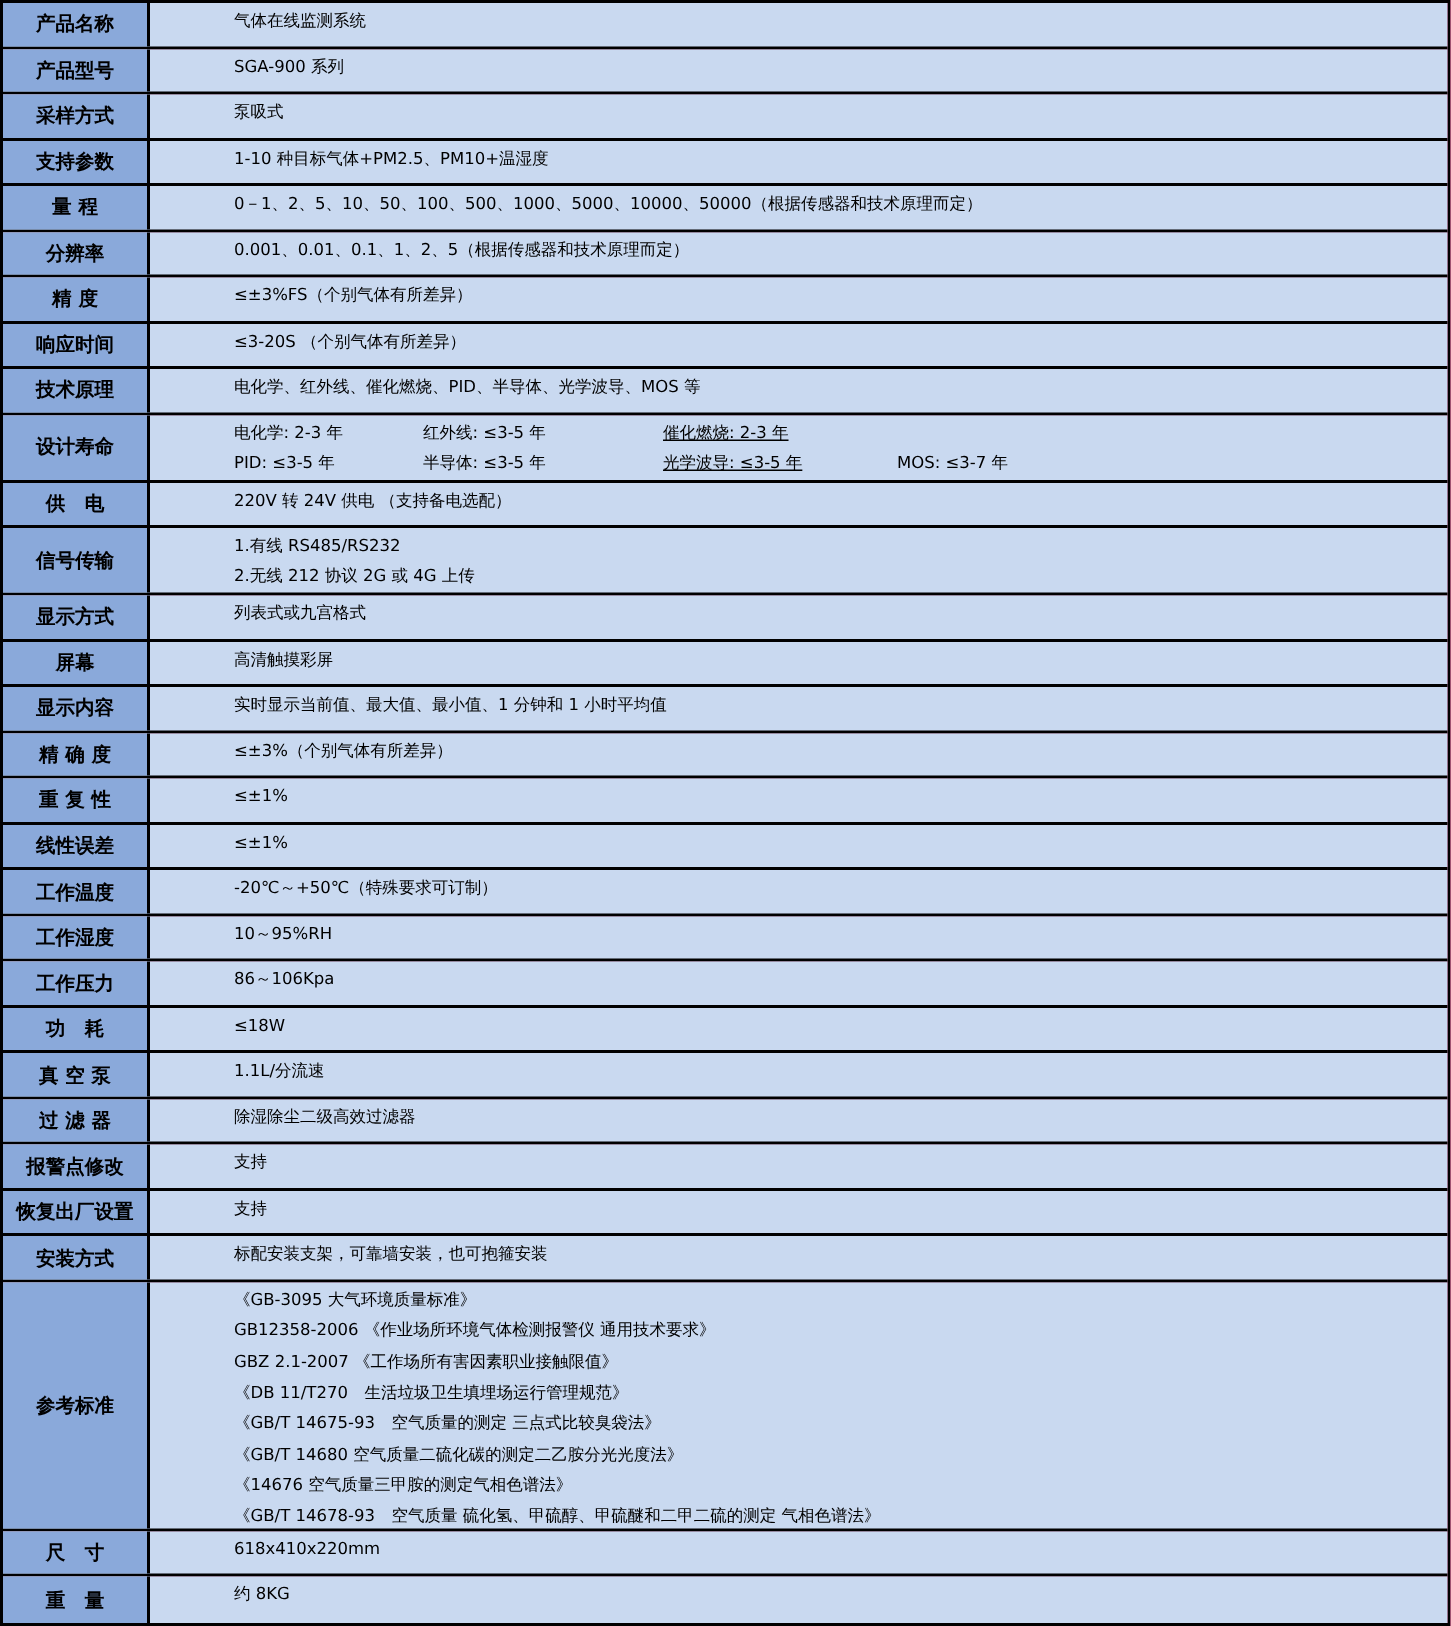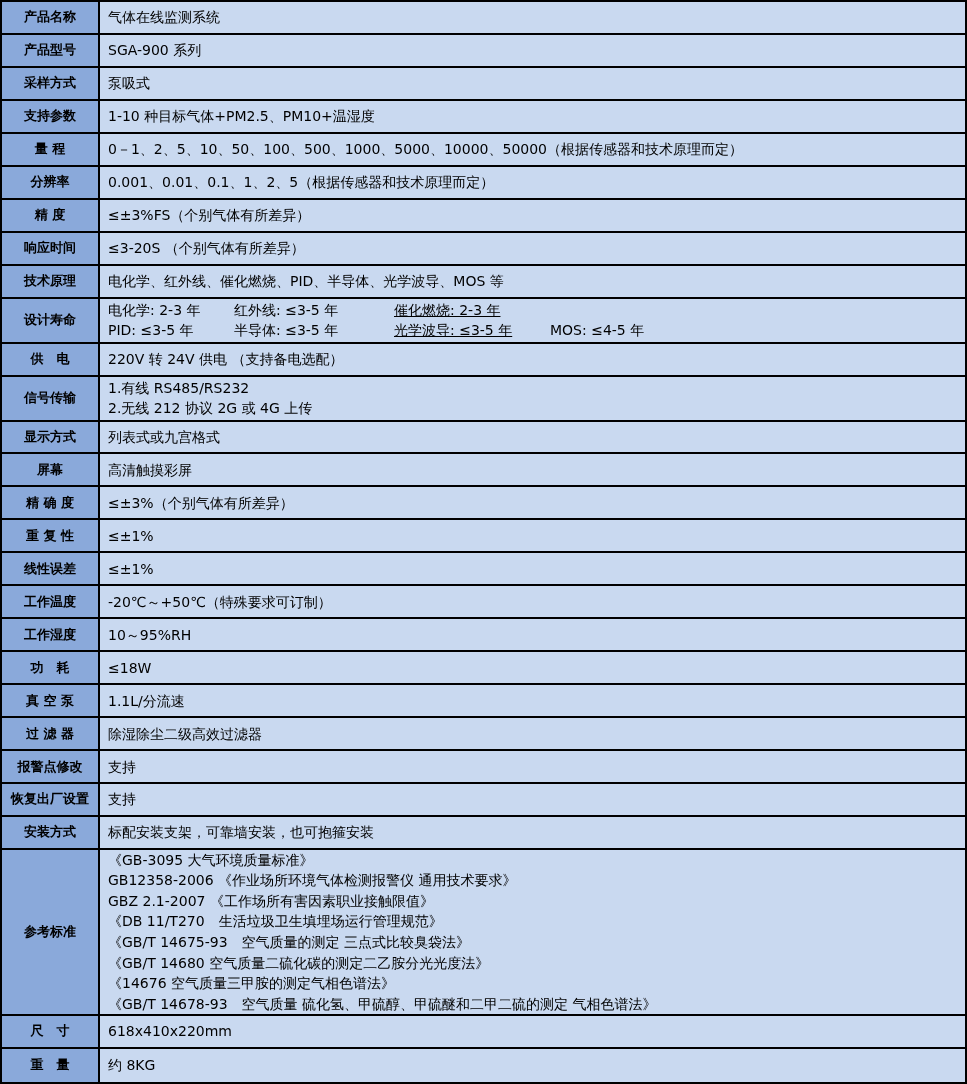--- a/index.html
+++ b/index.html
@@ -36,25 +36,25 @@
     justify-content: center;
     font-weight: bold;
     font-size: 13px;
     text-align: center;
     white-space: pre;
   }
   .value-cell {
     flex: 1 1 auto;
     display: flex;
     flex-direction: column;
-    justify-content: center;
     padding: 2px 8px;
-    font-size: 14px;
+    font-size: 11px;
     line-height: 20px;
     overflow: hidden;
+    margin-left: 48px;
   }
   .row-tall .value-cell { line-height: 20.6px; }
   .grid-line { display: flex; white-space: pre; }
   .grid-cell { flex: 0 0 auto; }
   .gc0 { width: 126px; }
   .gc1 { width: 160px; }
   .gc2 { width: 156px; text-decoration: underline; }
   .gc3 { width: auto; }
 </style>
 </head>
@@ -112,21 +112,21 @@
     <div class="row">
       <div class="label-cell">技术原理</div>
       <div class="value-cell">
         <div>电化学、红外线、催化燃烧、PID、半导体、光学波导、MOS 等</div>
       </div>
     </div>
     <div class="row row-double">
       <div class="label-cell">设计寿命</div>
       <div class="value-cell">
         <div class="grid-line"><span class="grid-cell gc0">电化学: 2-3 年</span><span class="grid-cell gc1">红外线: ≤3-5 年</span><span class="grid-cell gc2">催化燃烧: 2-3 年</span></div>
-        <div class="grid-line"><span class="grid-cell gc0">PID: ≤3-5 年</span><span class="grid-cell gc1">半导体: ≤3-5 年</span><span class="grid-cell gc2">光学波导: ≤3-5 年</span><span class="grid-cell gc3">MOS: ≤4-5 年</span></div>
+        <div class="grid-line"><span class="grid-cell gc0">PID: ≤3-5 年</span><span class="grid-cell gc1">半导体: ≤3-5 年</span><span class="grid-cell gc2">光学波导: ≤3-5 年</span><span class="grid-cell gc3">MOS: ≤3-7 年</span></div>
       </div>
     </div>
     <div class="row">
       <div class="label-cell">供　电</div>
       <div class="value-cell">
         <div>220V 转 24V 供电 （支持备电选配）</div>
       </div>
     </div>
     <div class="row row-double">
       <div class="label-cell">信号传输</div>
@@ -141,20 +141,26 @@
         <div>列表式或九宫格式</div>
       </div>
     </div>
     <div class="row">
       <div class="label-cell">屏幕</div>
       <div class="value-cell">
         <div>高清触摸彩屏</div>
       </div>
     </div>
     <div class="row">
+      <div class="label-cell">显示内容</div>
+      <div class="value-cell">
+        <div>实时显示当前值、最大值、最小值、1 分钟和 1 小时平均值</div>
+      </div>
+    </div>
+    <div class="row">
       <div class="label-cell">精 确 度</div>
       <div class="value-cell">
         <div>≤±3%（个别气体有所差异）</div>
       </div>
     </div>
     <div class="row">
       <div class="label-cell">重 复 性</div>
       <div class="value-cell">
         <div>≤±1%</div>
       </div>
@@ -168,20 +174,26 @@
     <div class="row">
       <div class="label-cell">工作温度</div>
       <div class="value-cell">
         <div>-20℃～+50℃（特殊要求可订制）</div>
       </div>
     </div>
     <div class="row">
       <div class="label-cell">工作湿度</div>
       <div class="value-cell">
         <div>10～95%RH</div>
+      </div>
+    </div>
+    <div class="row">
+      <div class="label-cell">工作压力</div>
+      <div class="value-cell">
+        <div>86～106Kpa</div>
       </div>
     </div>
     <div class="row">
       <div class="label-cell">功　耗</div>
       <div class="value-cell">
         <div>≤18W</div>
       </div>
     </div>
     <div class="row">
       <div class="label-cell">真 空 泵</div>

